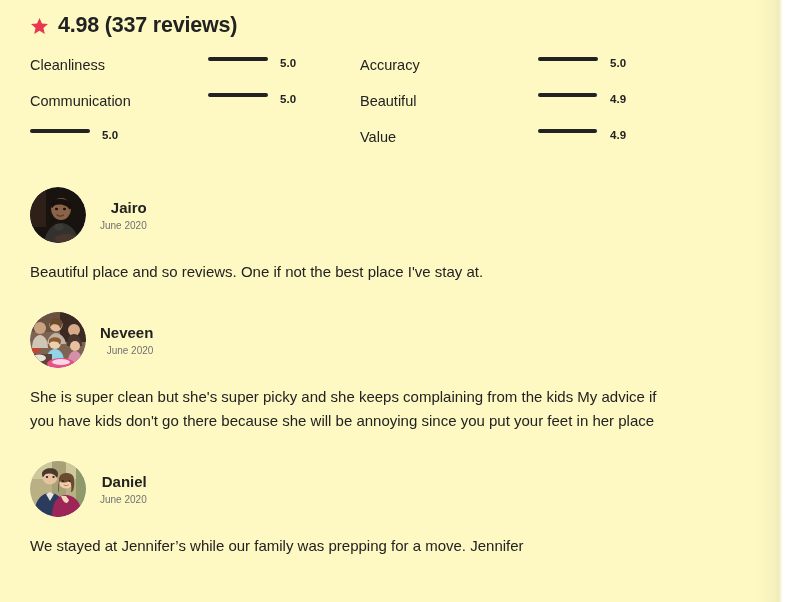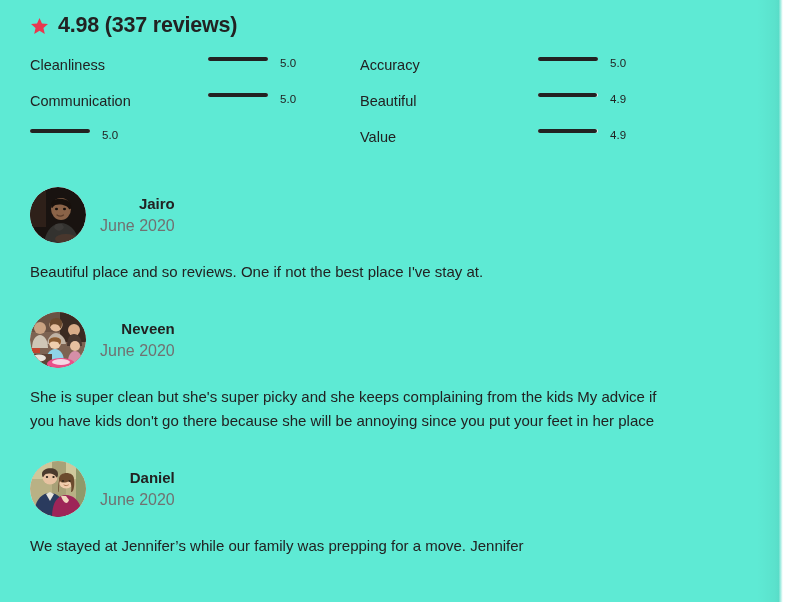--- a/index.html
+++ b/index.html
@@ -14,21 +14,21 @@
     font-family: "Liberation Sans", sans-serif;
     background: #ffffff;
     color: #222222;
     -webkit-font-smoothing: antialiased;
   }
 
   .panel {
     position: relative;
     width: 787px;
     height: 602px;
-    background: #5eead4;
+    background: #fef9c3;
     padding: 0 24px 0 30px;
     overflow: hidden;
   }
 
   
   .edge-shadow {
     position: absolute;
     top: 0;
     right: 0;
     width: 30px;
@@ -98,21 +98,21 @@
   .bar-fill {
     position: absolute;
     left: 0;
     top: 0;
     height: 4px;
     border-radius: 2px;
     background: #222222;
   }
   .category-score {
     font-size: 11.5px;
-    font-weight: 400;
+    font-weight: 700;
     color: #222222;
     margin-left: 12px;
     letter-spacing: 0.1px;
   }
 
   
   .reviews {
     margin-top: 22px;
   }
   .review {
@@ -137,21 +137,21 @@
   .avatar svg { display: block; width: 56px; height: 56px; }
 
   .reviewer-meta { display: flex; flex-direction: column; gap: 3px; }
   .reviewer-name {
     font-size: 15px;
     font-weight: 700;
     color: #222222;
     line-height: 1.2;
   }
   .review-date {
-    font-size: 16px;
+    font-size: 10px;
     color: #717171;
     line-height: 1.2;
   }
   .review-body {
     margin-top: 17px;
     font-size: 15px;
     line-height: 24px;
     color: #222222;
     max-width: 640px;
   }

